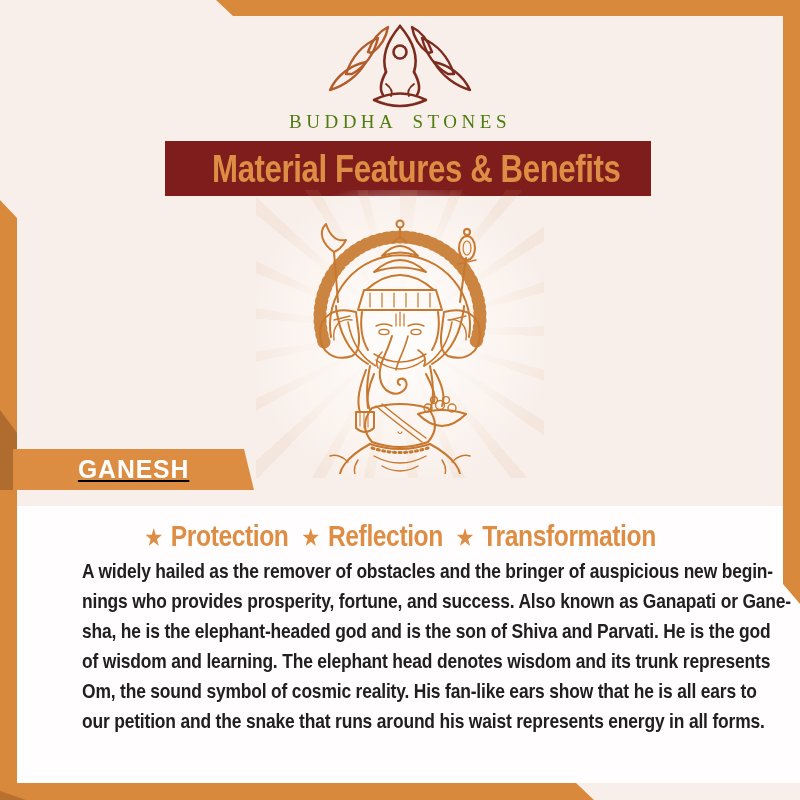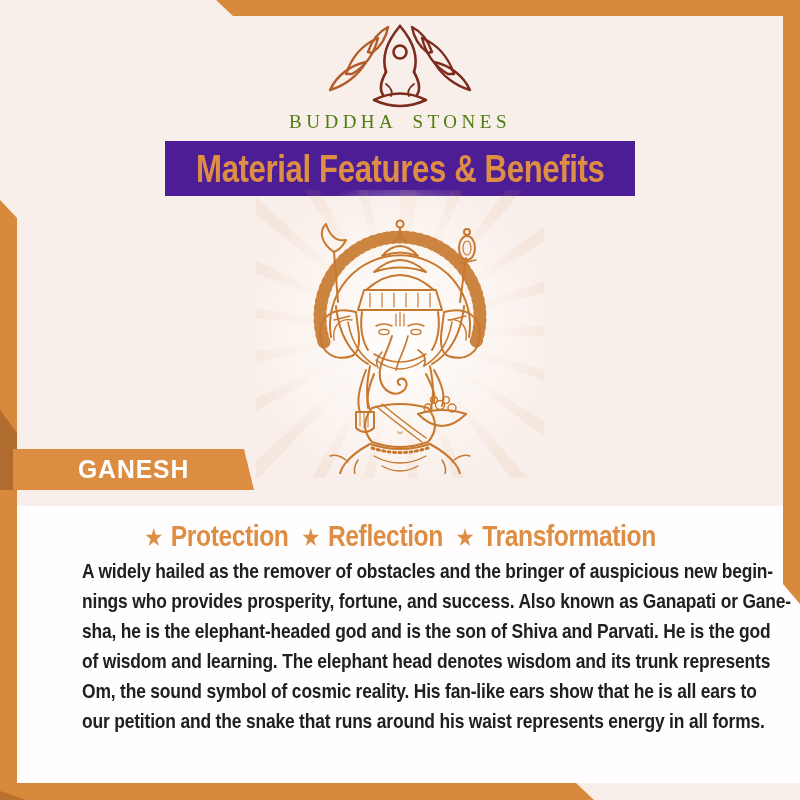--- a/index.html
+++ b/index.html
@@ -22,35 +22,35 @@
   .fold-banner{left:0; top:410px; width:17px; height:80px; background:#b06c2e;
     clip-path:polygon(0 0,17px 23px,17px 80px,0 80px);}
   .fold-bottom{left:0; top:791px; width:26px; height:9px; background:#b8702f;
     clip-path:polygon(0 0,26px 9px,0 9px);}
   
   .logo{left:320px; top:20px; width:160px; height:95px;}
   .brand-name{left:0; top:111px; width:800px; text-align:center;
     font-family:"Liberation Serif", serif; font-size:19px; color:#4d7c0f;
     letter-spacing:4.5px; word-spacing:7px;}
   
-  .title-band{left:165px; top:141px; width:470px; height:55px; background:#4c1d95;
-    display:flex; align-items:center; justify-content:center;}
+  .title-band{left:165px; top:141px; width:470px; height:55px; background:#7f1d1d;
+    display:flex; align-items:center; justify-content:center;padding-left:16px;}
   .title-text{display:inline-block; white-space:nowrap; font-weight:bold;
     font-size:39px; color:#de8e44; letter-spacing:-0.5px;
     transform:scaleX(0.8); transform-origin:center;}
   
   .hero-backdrop{left:256px; top:190px; width:288px; height:288px;
     background:
       radial-gradient(ellipse at 50% 50%, rgba(255,255,255,.95) 0%, rgba(253,247,242,.65) 52%, rgba(253,247,242,0) 76%),
       repeating-conic-gradient(from 3deg at 50% 49%, rgba(213,153,95,0.10) 0deg 4deg, rgba(213,153,95,0) 4deg 17deg);}
   .hero-svg{left:270px; top:194px; width:260px; height:280px;}
   
   .ganesh-banner{left:13px; top:449px; width:241px; height:41px; background:#dd8d42;
     clip-path:polygon(0 0,231px 0,241px 41px,0 41px);
-    display:flex; align-items:center; justify-content:center;}
+    display:flex; align-items:center; justify-content:center;text-decoration:underline;}
   .ganesh-banner-label{color:#ffffff; font-weight:bold; font-size:26px;
     letter-spacing:1px; transform:scaleX(0.95);}
   
   .content{left:17px; top:506px; width:783px; height:277px; background:#fffdfd;}
   .features-row{left:0; top:514px; width:800px; height:44px;
     display:flex; align-items:center; justify-content:center;}
   .features-inner{display:flex; align-items:center; gap:15px;
     transform:scaleX(0.85); transform-origin:center; white-space:nowrap;}
   .feature{display:flex; align-items:center; gap:9px;}
   .star{color:#de8e44; font-size:25px; line-height:1; padding-top:2px;}

